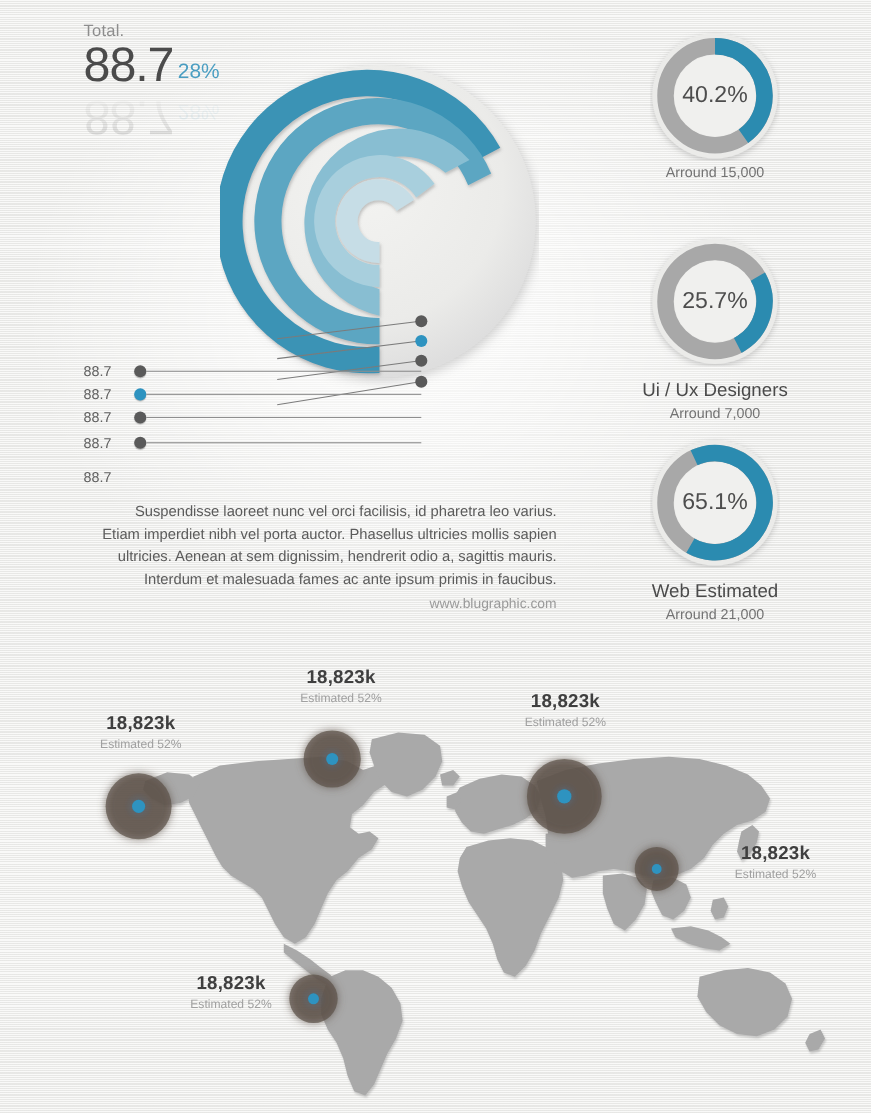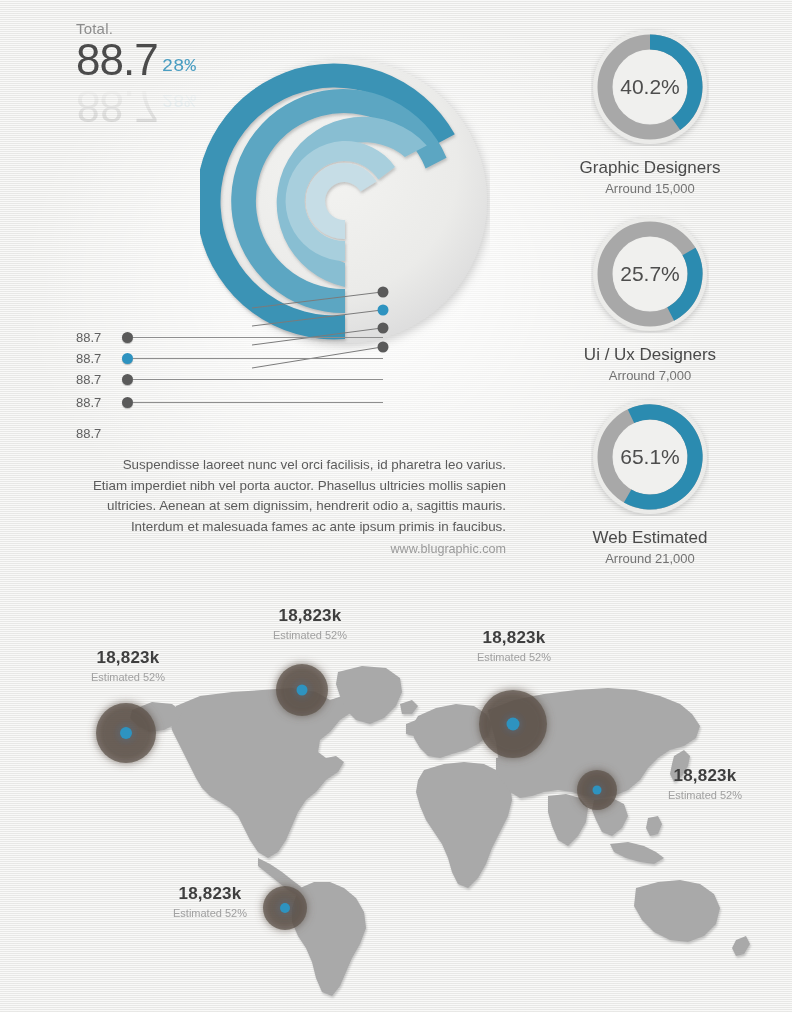--- a/index.html
+++ b/index.html
@@ -22,21 +22,21 @@
     position:absolute;left:0;top:0;width:792px;height:1012px;
     background:radial-gradient(ellipse 70% 45% at 46% 28%,rgba(255,255,255,0.85) 0%,rgba(255,255,255,0.0) 62%);
     pointer-events:none;
   }
 
   
   .total-block{position:absolute;left:76px;top:20px;}
   .total-label{font-size:15px;color:#8d8d8d;letter-spacing:.2px;line-height:18px;}
   .total-row{display:flex;align-items:flex-end;margin-top:-2px;}
   .total-value{font-size:44px;color:#4b4b4b;line-height:48px;letter-spacing:-1px;font-weight:400;}
-  .total-pct{font-size:19px;color:#4a9ec2;line-height:28px;margin-left:4px;margin-bottom:4px;font-family:Liberation Mono, monospace;}
+  .total-pct{font-size:19px;color:#4a9ec2;line-height:28px;margin-left:4px;margin-bottom:4px;}
   .total-reflect{
     transform:scaleY(-1);
     opacity:.20;
     -webkit-mask-image:linear-gradient(to top,rgba(0,0,0,0) 8%,rgba(0,0,0,.85) 92%);
     mask-image:linear-gradient(to top,rgba(0,0,0,0) 8%,rgba(0,0,0,.85) 92%);
     margin-top:0px;
     filter:blur(.3px);
   }
 
   
@@ -184,21 +184,20 @@
           </filter>
         </defs>
         <circle cx="59" cy="59" r="57" fill="#ebebe9" filter="url(#dRing1)"></circle>
         <circle cx="59" cy="59" r="45" fill="none" stroke="#a8a8a8" stroke-width="15"></circle>
 
         <circle cx="59" cy="59" r="45" fill="none" stroke="#2b8bb0" stroke-width="15" stroke-dasharray="113.6 169.1" transform="rotate(-90 59 59)"></circle>
         <circle cx="59" cy="59" r="37" fill="#f0f0ee"></circle>
       </svg>
       <div class="donut-pct">40.2%</div>
     </div>
-    <div class="donut-title">Graphic Designers</div>
     <div class="donut-sub">Arround 15,000</div>
   </div>
 
   <div class="donut-card" style="left:545px;top:215px;">
     <div class="ring">
       <svg width="118" height="118" viewBox="0 0 118 118">
         <defs>
           <filter id="dRing2" x="-30%" y="-30%" width="160%" height="160%">
             <feDropShadow dx="0" dy="2" stdDeviation="3" flood-color="#9b9b9b" flood-opacity="0.5"></feDropShadow>
           </filter>

